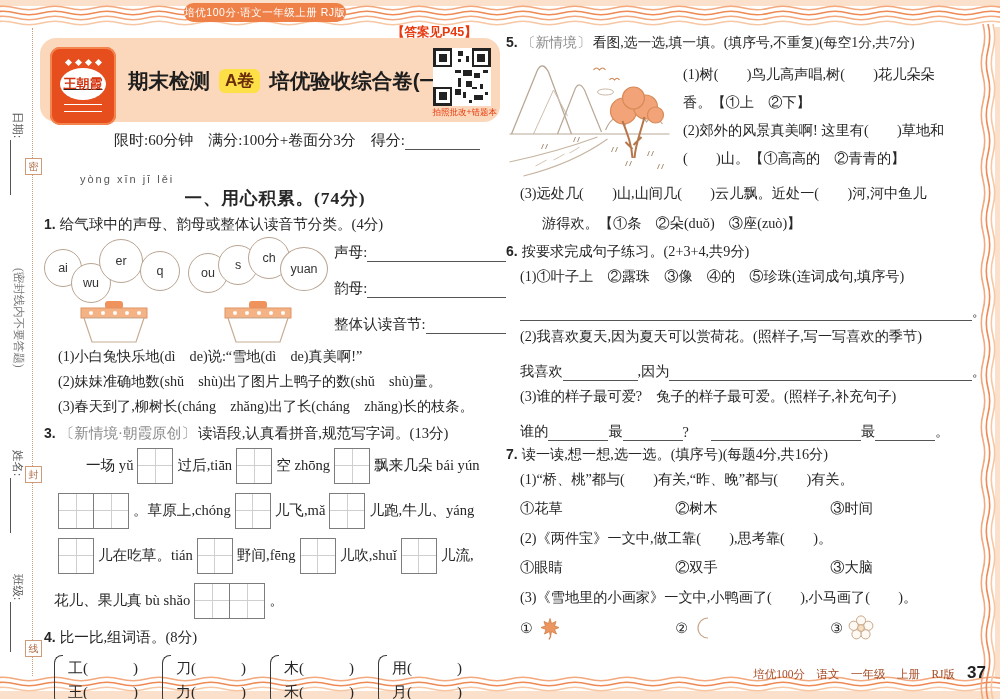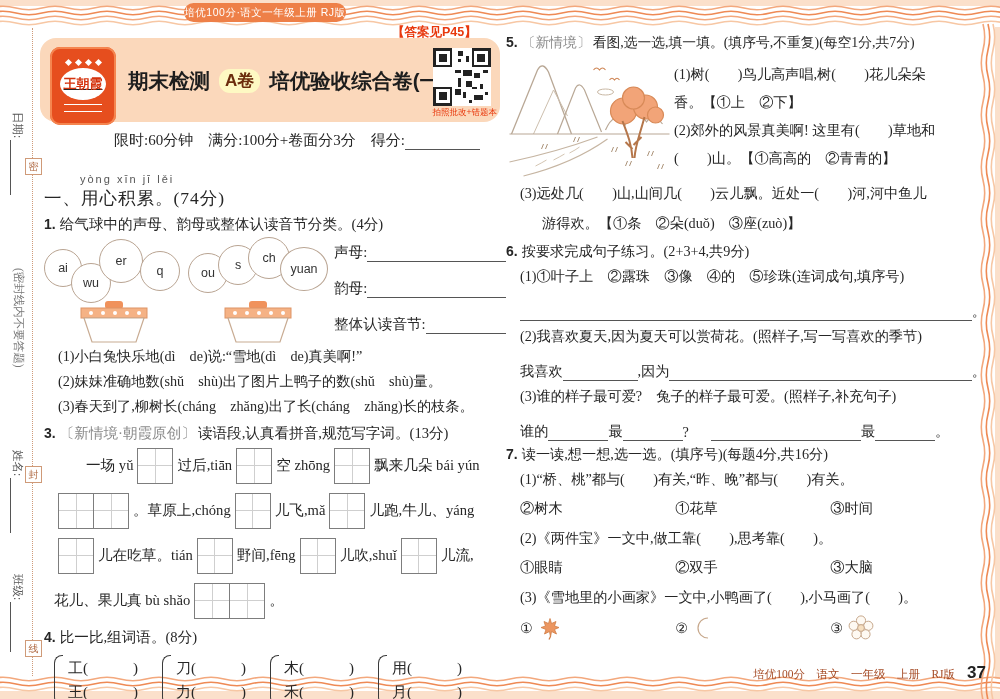--- a/index.html
+++ b/index.html
@@ -22,34 +22,34 @@
   .hcard{position:absolute;left:40px;top:38px;width:460px;height:84px;background:#fbd8bb;border-radius:16px;z-index:1;}
   .logo{position:absolute;left:10px;top:9px;width:66px;height:78px;background:#e64e1e;border-radius:10px;
         display:flex;flex-direction:column;align-items:center;justify-content:center;box-shadow:inset 0 0 0 2px #f5854f;text-decoration:underline;}
   .logo-dots{display:flex;gap:5px;margin-bottom:3px;}
   .logo-dots i{width:5px;height:5px;background:#fff;transform:rotate(45deg);}
   .logo-circle{width:46px;height:32px;background:#fff;border-radius:50%;display:flex;align-items:center;
         justify-content:center;color:#d5330e;font-weight:bold;font-size:13px;}
   .logo-waves{margin-top:4px;width:38px;height:6px;border-top:1.5px solid #fff;border-bottom:1.5px solid #fff;}
   .htitle{position:absolute;left:88px;top:29px;display:flex;gap:9px;align-items:center;
         font-family:"Liberation Sans",sans-serif;font-weight:bold;font-size:20.5px;color:#1d1d1d;white-space:nowrap;}
-  .hbadge{background:#fef9c3;color:#6b2c0c;padding:0 6px;border-radius:11px;font-size:17px;line-height:24px;}
+  .hbadge{background:#fde047;color:#6b2c0c;padding:0 6px;border-radius:6px;font-size:17px;line-height:24px;}
   .qr{position:absolute;right:9px;top:10px;width:58px;height:58px;}
   .qrcap{position:absolute;right:3px;top:69px;font:8.5px "Liberation Sans",sans-serif;color:#e8380d;white-space:nowrap;}
   .meta{position:absolute;left:114px;top:131px;font-size:15px;z-index:1;display:flex;align-items:flex-end;}
   
   .bl{display:inline-block;border-bottom:1.1px solid #555;height:15px;}
   .w50{width:50px}.w55{width:55px}.w60{width:60px}.w75{width:75px}.w150{width:150px}
   .fill{flex:1 1 auto;}
   .qn{font-family:"Liberation Sans",sans-serif;font-weight:bold;margin-right:4px;font-size:14px;}
   .tag{color:#8a8a8a;margin-right:2px;}
   
   .lcol{position:absolute;left:44px;top:141px;width:462px;z-index:1;margin-top:32px;}
   .pinyin{font:11px "Liberation Sans",sans-serif;color:#555;margin-left:36px;letter-spacing:2px;}
-  .sec-title{font-size:17.5px;font-weight:normal;letter-spacing:1px;margin-top:1px;}
+  .sec-title{font-size:17.5px;font-weight:bold;letter-spacing:1px;margin-top:1px;text-align:center;}
   .stem{font-size:14.6px;margin-top:5px;white-space:nowrap;}
   .q1row{display:flex;gap:6px;margin-top:3px;height:107px;}
   .bgrp{position:relative;width:138px;flex:none;}
   .bln{position:absolute;border:1px solid #b9a492;border-radius:50%;background:#fff;
        font:12.5px "Liberation Sans",sans-serif;color:#333;display:flex;align-items:center;justify-content:center;}
   .basket{position:absolute;left:34px;top:64px;}
   .q1ans{flex:1;display:flex;flex-direction:column;justify-content:space-between;padding:6px 0 10px 2px;font-size:14.6px;}
   .ansrow{display:flex;align-items:flex-end;}
   .q2item{font-size:14.2px;margin-left:14px;line-height:25px;white-space:nowrap;}
   .q3row{display:flex;align-items:center;height:45px;font-size:14.6px;white-space:nowrap;}
@@ -62,21 +62,21 @@
   .q4row{display:flex;gap:24px;margin-top:8px;margin-left:10px;}
   .q4g{display:flex;gap:5px;}
   .brk{width:8px;border:1.6px solid #3a3a3a;border-right:none;border-radius:8px 0 0 8px;}
   .q4t{display:flex;flex-direction:column;justify-content:space-between;padding:1px 0;font-size:15px;line-height:24px;}
   
   .rcol{position:absolute;left:506px;top:30px;width:480px;z-index:1;font-size:14.2px;}
   .rstem{font-size:13.8px;white-space:nowrap;margin-top:4px;}
   .q5media{display:flex;margin-top:2px;}
   .q5img{width:168px;flex:none;}
   .q5lines{padding-top:6px;}
-  .q5lines div{line-height:28px;white-space:nowrap;}
+  .q5lines div{line-height:28px;white-space:nowrap;margin-left:9px;}
   .rline{line-height:30px;white-space:nowrap;margin-left:14px;}
   .ind2{margin-left:36px;}
   .fillrow{display:flex;align-items:flex-end;margin-left:14px;height:30px;}
   .fillrow span{white-space:nowrap;}
   .optrow{display:flex;margin-left:14px;line-height:29px;}
   .optrow span{width:33.3%;}
   .iconrow{display:flex;margin-left:14px;align-items:center;height:32px;}
   .iconrow .opt3{width:33.3%;display:flex;align-items:center;gap:5px;}
   .pfooter{position:absolute;left:506px;top:663px;width:480px;text-align:right;color:#a54b26;
        font-size:11.5px;z-index:1;display:flex;justify-content:flex-end;align-items:baseline;gap:12px;}
@@ -360,22 +360,22 @@
       <span>最</span>
         <span class="bl w60"></span>
       <span>。</span>
     </div>
 
     <div class="rstem" style="font-size:14.2px">
       <b class="qn">7.</b><span>读一读,想一想,选一选。(填序号)(每题4分,共16分)</span>
     </div>
     <div class="rline">(1)“桥、桃”都与(　　)有关,“昨、晚”都与(　　)有关。</div>
     <div class="optrow">
+      <span>①花草</span>
       <span>②树木</span>
-      <span>①花草</span>
       <span>③时间</span>
     </div>
     <div class="rline">(2)《两件宝》一文中,做工靠(　　),思考靠(　　)。</div>
     <div class="optrow">
       <span>①眼睛</span>
       <span>②双手</span>
       <span>③大脑</span>
     </div>
     <div class="rline">(3)《雪地里的小画家》一文中,小鸭画了(　　),小马画了(　　)。</div>
     <div class="iconrow">

